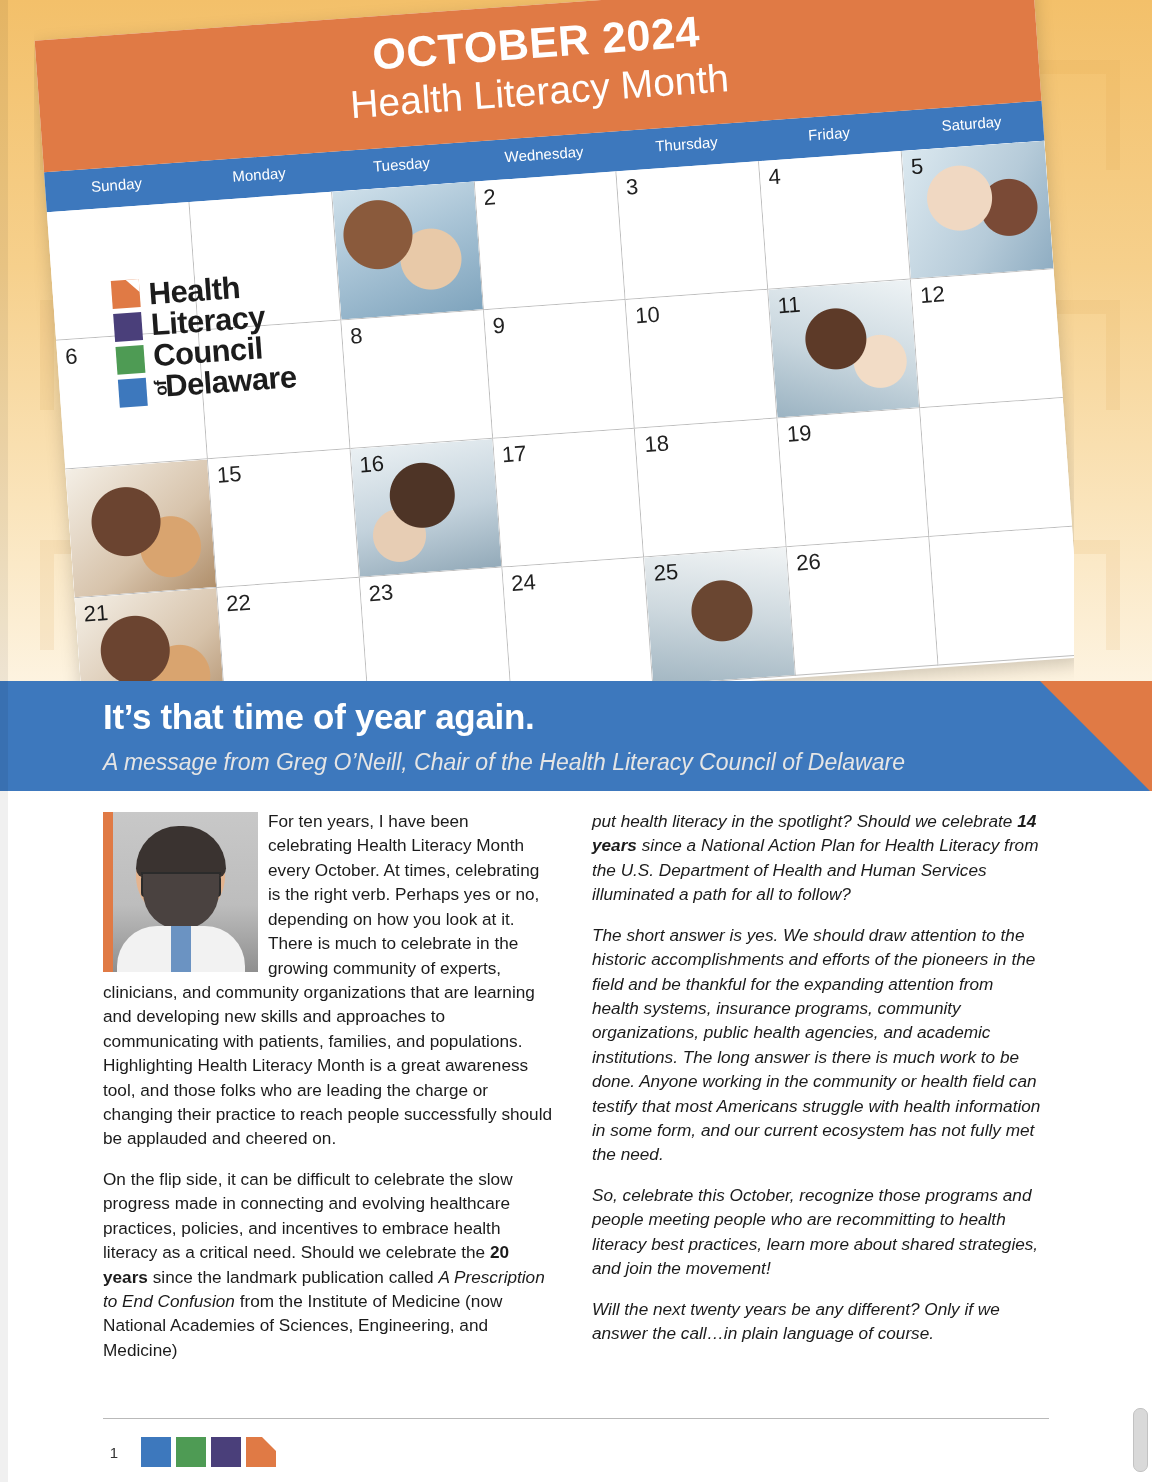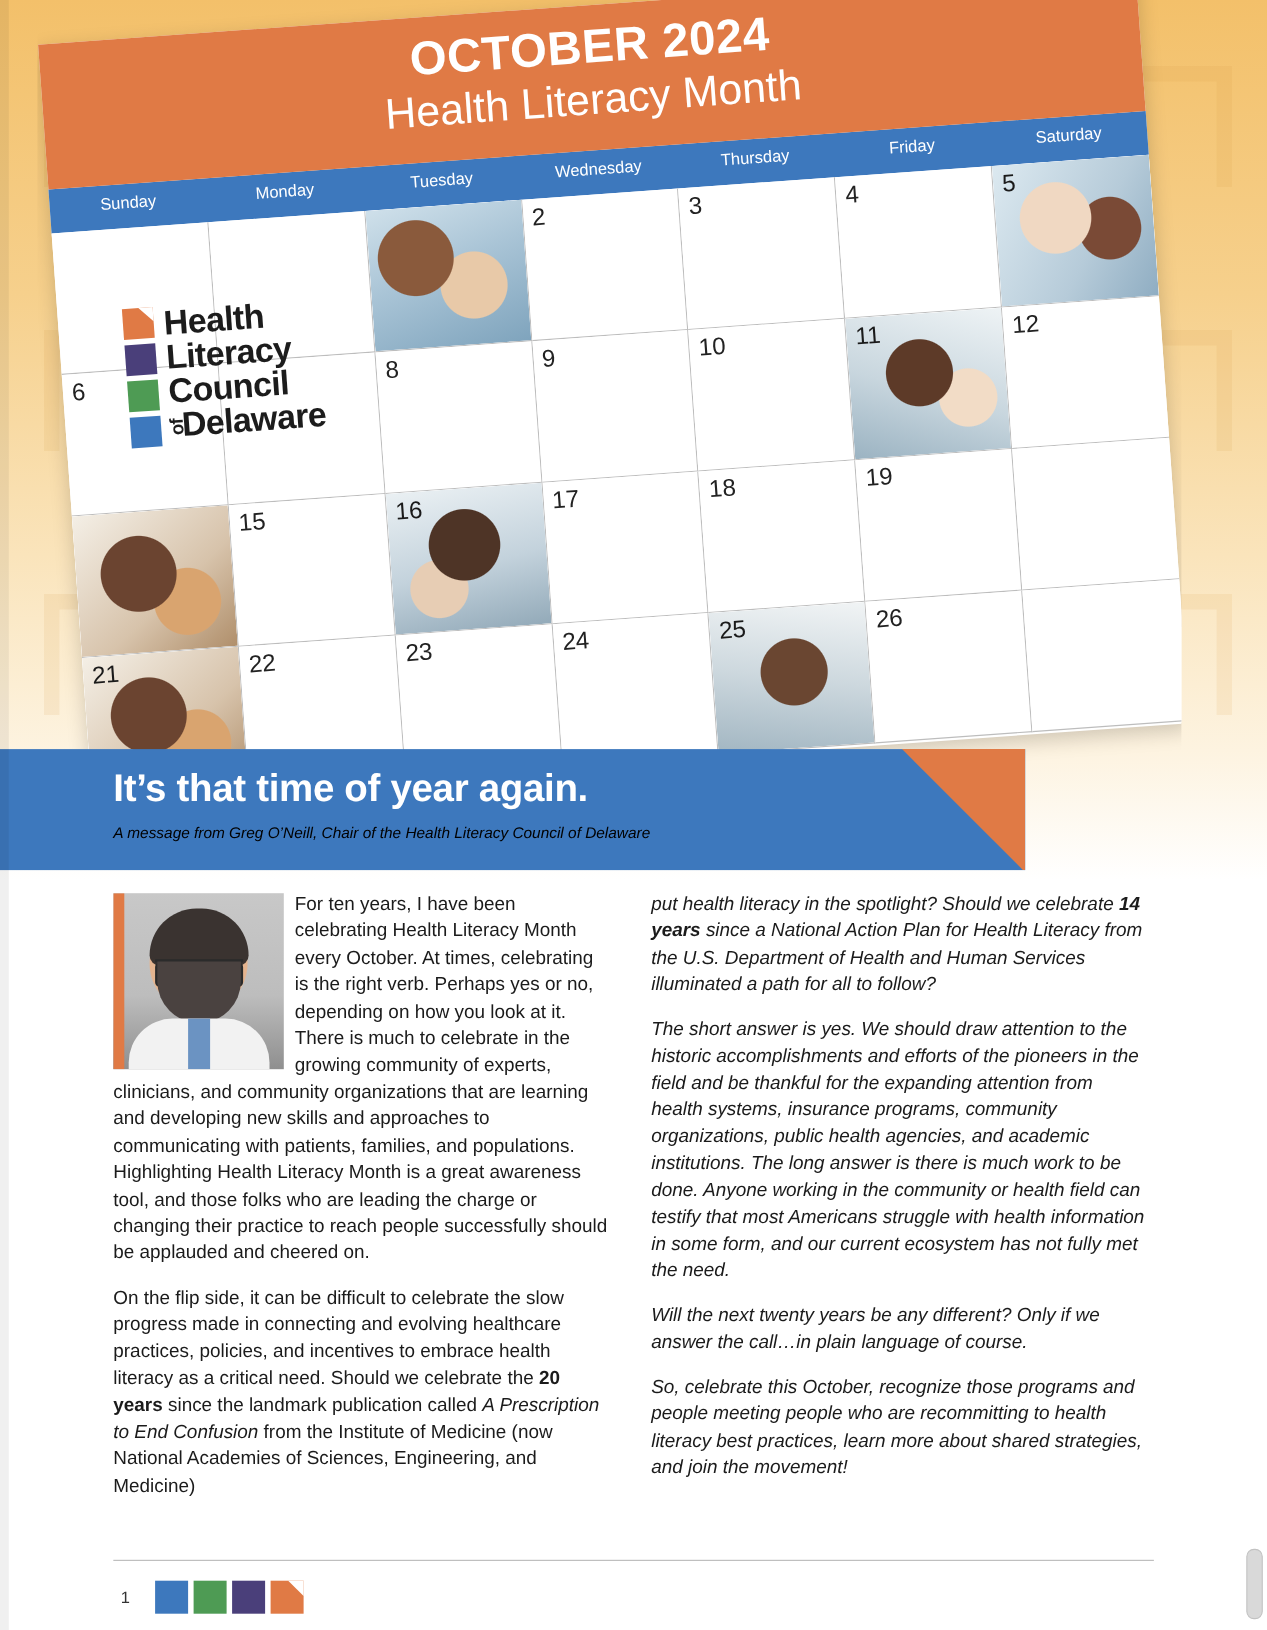--- a/index.html
+++ b/index.html
@@ -182,21 +182,21 @@
     margin-right: -5px;
     vertical-align: middle;
   }
   .cal-logo .words .row3 { white-space: nowrap; }
 
   
   .banner {
     position: absolute;
     left: 0;
     top: 681px;
-    width: 932px;
+    width: 1152px;
     height: 110px;
     background: #3d78bd;
     overflow: hidden;
     text-decoration: underline;
   }
   .banner .corner {
     position: absolute;
     right: 0; top: 0;
     width: 0; height: 0;
     border-left: 112px solid transparent;
@@ -209,22 +209,22 @@
     top: 16px;
     color: #ffffff;
     font-size: 35px;
     font-weight: 700;
     letter-spacing: -.3px;
   }
   .banner .sub {
     position: absolute;
     left: 103px;
     top: 68px;
-    color: #000000;
-    font-size: 14px;
+    color: #e5e5e5;
+    font-size: 23px;
     font-style: italic;
   }
 
   
   .article {
     position: absolute;
     left: 0;
     top: 795px;
     width: 1088px;
     height: 620px;
@@ -495,22 +495,22 @@
         <div class="shirt"></div>
         <div class="tie"></div>
       </div>
       <p>For ten years, I have been celebrating Health Literacy Month every October. At times, celebrating is the right verb. Perhaps yes or no, depending on how you look at it. There is much to celebrate in the growing community of experts, clinicians, and community organizations that are learning and developing new skills and approaches to communicating with patients, families, and populations. Highlighting Health Literacy Month is a great awareness tool, and those folks who are leading the charge or changing their practice to reach people successfully should be applauded and cheered on.</p>
       <p><span>On the flip side, it can be difficult to celebrate the slow progress made in connecting and evolving healthcare practices, policies, and incentives to embrace health literacy as a critical need. Should we celebrate the </span><b>20 years</b><span> since the landmark publication called </span><i>A Prescription to End Confusion</i><span> from the Institute of Medicine (now National Academies of Sciences, Engineering, and Medicine)</span></p>
     </div>
 
     <div class="col right">
       <p><span>put health literacy in the spotlight? Should we celebrate </span><b>14 years</b><span> since a National Action Plan for Health Literacy from the U.S. Department of Health and Human Services illuminated a path for all to follow?</span></p>
       <p>The short answer is yes. We should draw attention to the historic accomplishments and efforts of the pioneers in the field and be thankful for the expanding attention from health systems, insurance programs, community organizations, public health agencies, and academic institutions. The long answer is there is much work to be done. Anyone working in the community or health field can testify that most Americans struggle with health information in some form, and our current ecosystem has not fully met the need.</p>
+      <p>So, celebrate this October, recognize those programs and people meeting people who are recommitting to health literacy best practices, learn more about shared strategies, and join the movement!</p>
       <p>Will the next twenty years be any different? Only if we answer the call…in plain language of course.</p>
-      <p>So, celebrate this October, recognize those programs and people meeting people who are recommitting to health literacy best practices, learn more about shared strategies, and join the movement!</p>
     </div>
   </div>
 
   <div class="footer">
     <div class="pageno">1</div>
     <div class="chips">
       <div class="chip" style="background:#3d78bd"></div>
       <div class="chip" style="background:#4e9b54"></div>
       <div class="chip" style="background:#4a3f7a"></div>
       <div class="chip cut" style="background:#e07a45"></div>

